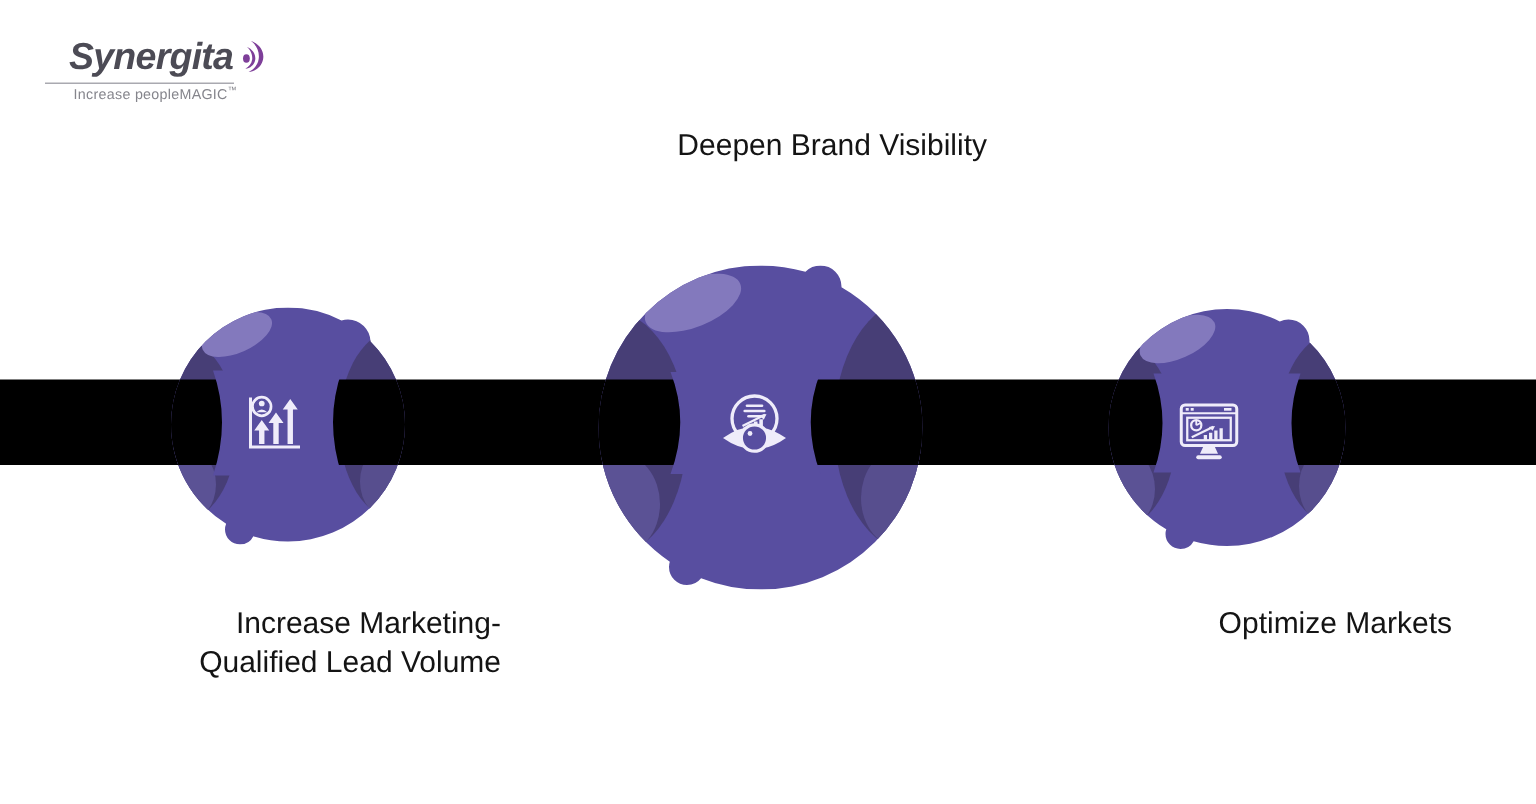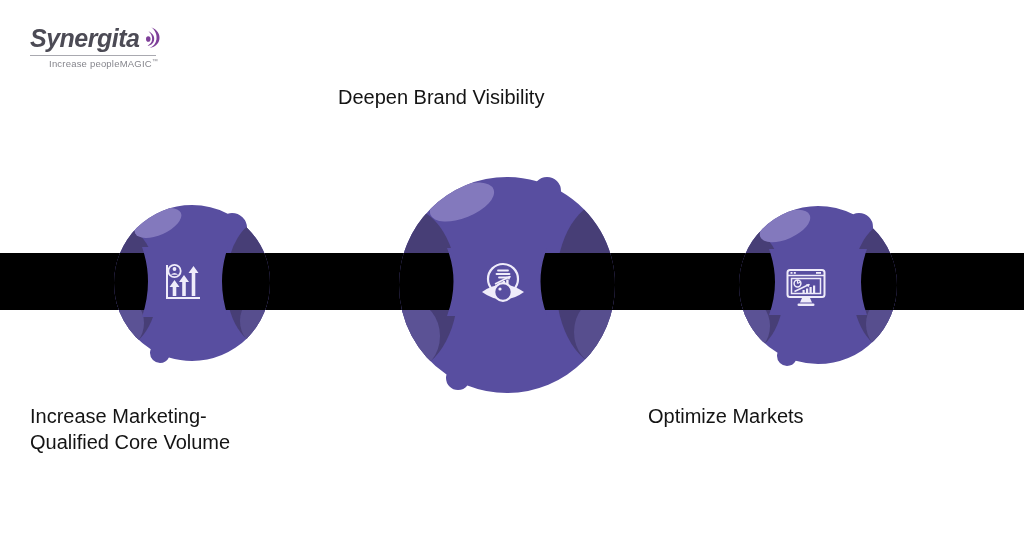--- a/index.html
+++ b/index.html
@@ -4,21 +4,21 @@
 <style>
   html,body{margin:0;padding:0;}
   body{
     width:1024px;height:536px;position:relative;overflow:hidden;
     background:var(--background,#ffffff);
     font-family:"Liberation Sans", sans-serif;
   }
 
   
   .logo{position:absolute;left:30px;top:24px;width:128px;}
-  .logo-row{display:flex;align-items:flex-end;gap:2px;}
+  .logo-row{display:flex;align-items:flex-end;gap:2px;margin-left:16px;}
   .wordmark{
     font-style:italic;font-weight:600;font-size:25px;line-height:28px;
     color:var(--logo-text,#4C4B55);letter-spacing:-0.5px;
   }
   .logo-swirl{width:20px;height:25px;flex:0 0 auto;margin-bottom:1px;}
   .logo-line{height:1px;background:#a9a9b0;margin-top:3px;width:126px;}
   .tagline{
     margin-top:2px;text-align:right;font-size:9.5px;letter-spacing:0.2px;
     color:var(--tagline-text,#85858C);
   }
@@ -31,26 +31,26 @@
   }
 
   
   .sphere{position:absolute;z-index:2;}
   .sphere-left  {left:110px;top:201px;width:164px;height:164px;}
   .sphere-middle{left:396px;top:174px;width:222px;height:222px;}
   .sphere-right {left:735px;top:202px;width:166px;height:166px;}
 
   
   .label{
-    position:absolute;width:320px;text-align:left;z-index:3;
+    position:absolute;width:320px;text-align:right;z-index:3;
     font-size:20px;line-height:26px;font-weight:500;
     color:var(--text,#141414);
   }
   .label-top  {left:338px;top:84px;}
-  .label-left {left:30px;top:403px;}
+  .label-left {left:14px;top:403px;}
   .label-right{left:648px;top:403px;}
 </style>
 </head>
 <body>
 
 <div class="logo">
   <div class="logo-row">
     <span class="wordmark">Synergita</span>
     <svg class="logo-swirl" viewBox="0 0 22 26">
       <g fill="var(--logo-accent,#7E3F99)">
@@ -174,17 +174,17 @@
     <path d="M19.5,32 h7 l2.5,5.5 h-12 Z" fill="var(--icon,#EFECFA)"></path>
     <rect x="14.5" y="38.5" width="17" height="2.6" rx="1.3" fill="var(--icon,#EFECFA)"></rect>
   </g>
 </svg>
 
 <div class="label label-top">
   <div>Deepen Brand Visibility</div>
 </div>
 <div class="label label-left">
   <div>Increase Marketing-</div>
-  <div>Qualified Core Volume</div>
+  <div>Qualified Lead Volume</div>
 </div>
 <div class="label label-right">
   <div>Optimize Markets</div>
 </div>
 
 </body></html>

